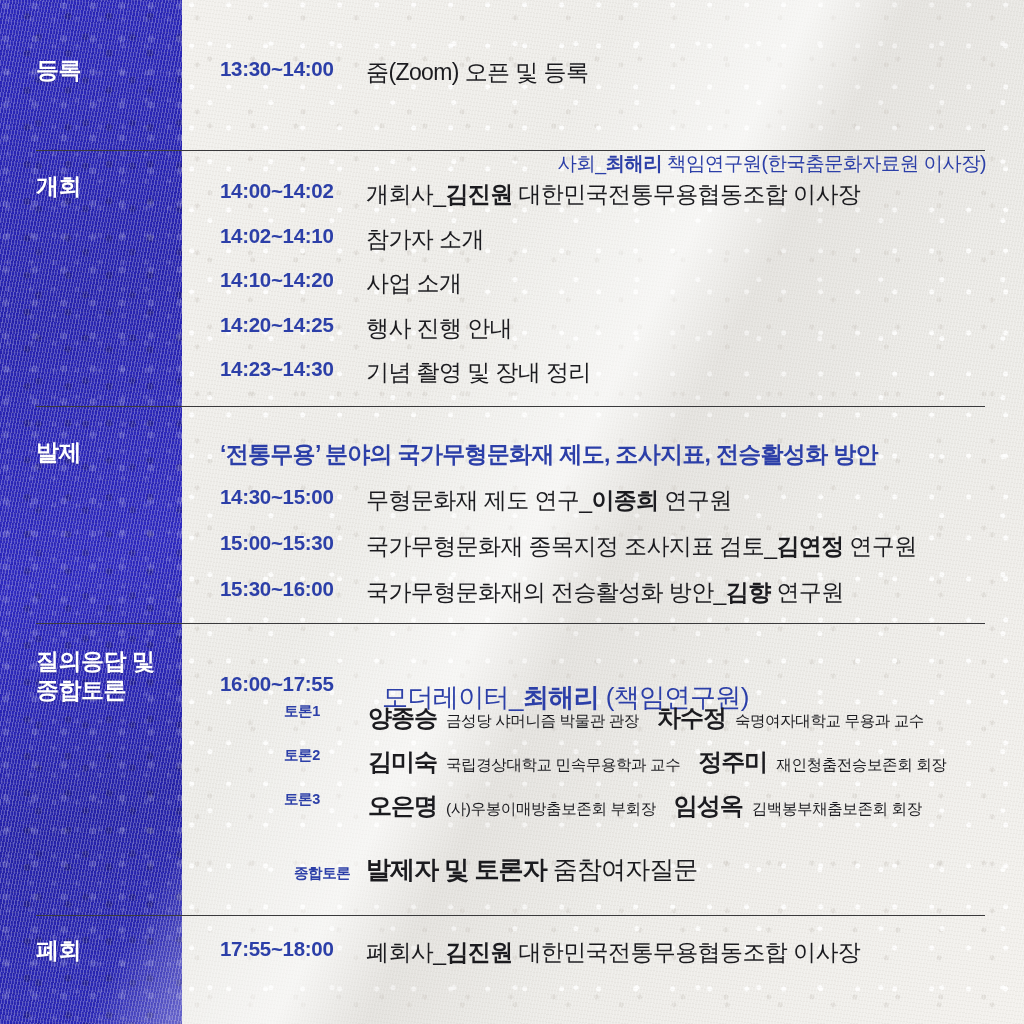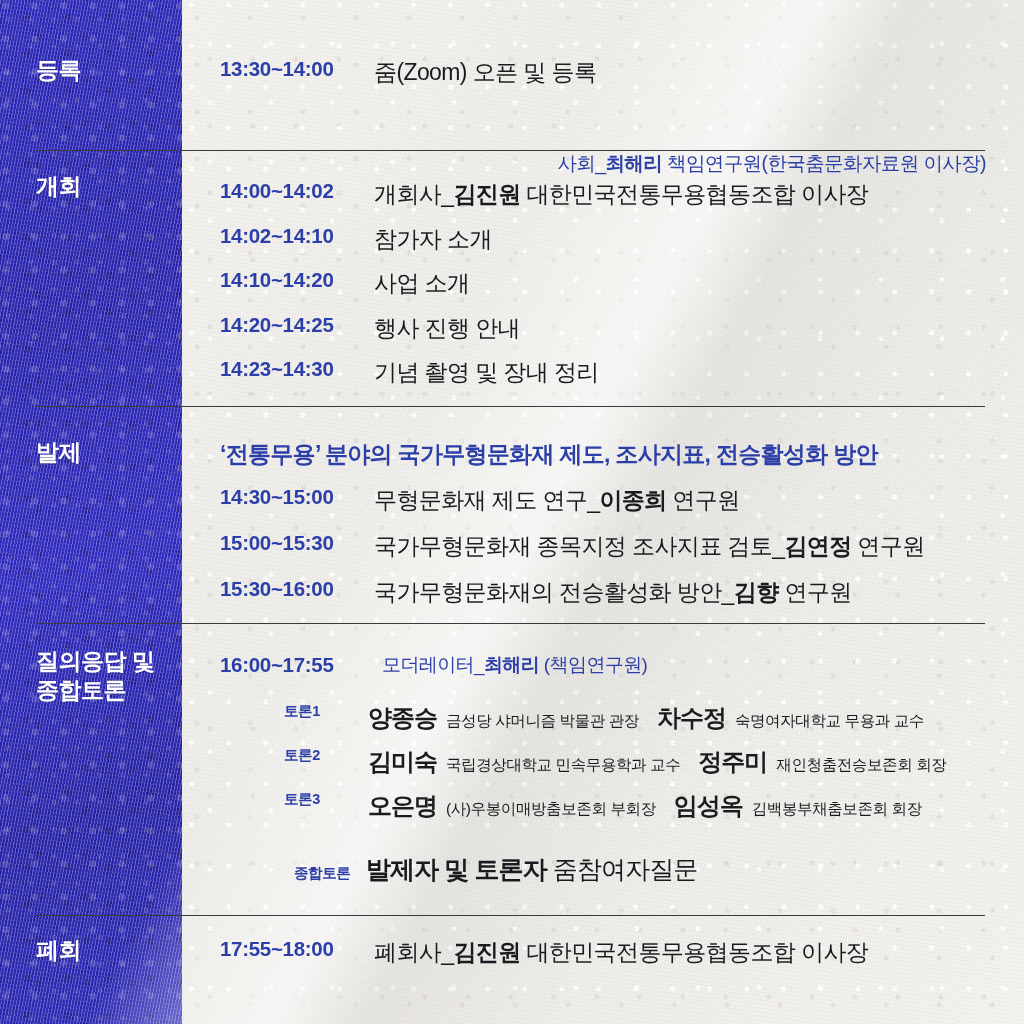--- a/index.html
+++ b/index.html
@@ -61,37 +61,37 @@
   }
 
   
   .row{position:absolute;left:220px;display:flex;align-items:flex-start;}
   .time{
     color:#2c3fa8;font-weight:700;font-size:20.5px;letter-spacing:-.3px;
     white-space:nowrap;min-width:146px;
   }
   .desc{
     color:#1b1b1f;font-size:23px;font-weight:500;letter-spacing:-.6px;
-    white-space:nowrap;margin-left:8px;
+    white-space:nowrap;margin-left:0;
   }
   .desc b{font-weight:700;}
   .blue-line{
     position:absolute;color:#2c3fa8;font-weight:700;font-size:23px;
     letter-spacing:-.7px;white-space:nowrap;
   }
   .mc-line{
     position:absolute;right:38px;color:#2c3fa8;font-size:19.5px;
     letter-spacing:-.6px;white-space:nowrap;font-weight:500;margin-top:34px;
   }
   .mc-line b{font-weight:700;}
 
   
   .mod-row{position:absolute;left:220px;display:flex;align-items:center;}
   .mod-time{color:#2c3fa8;font-weight:700;font-size:20.5px;min-width:146px;letter-spacing:-.3px;}
-  .mod-text{color:#2c3fa8;font-size:19px;margin-left:16px;letter-spacing:-.6px;font-weight:500;white-space:nowrap;}
+  .mod-text{color:#2c3fa8;font-size:26px;margin-left:16px;letter-spacing:-.6px;font-weight:500;white-space:nowrap;margin-top:28px;}
   .mod-text b{font-weight:700;}
 
   .panel-row{position:absolute;left:284px;display:flex;align-items:flex-start;white-space:nowrap;}
   .panel-tag{
     color:#2c3fa8;font-weight:700;font-size:14.5px;letter-spacing:-.4px;
     width:58px;display:inline-block;
   }
   .panel-body{margin-left:26px;color:#1b1b1f;letter-spacing:-.5px;}
   .pname{font-size:24px;font-weight:700;letter-spacing:-1px;}
   .paff{font-size:15.5px;font-weight:500;letter-spacing:-.4px;}

